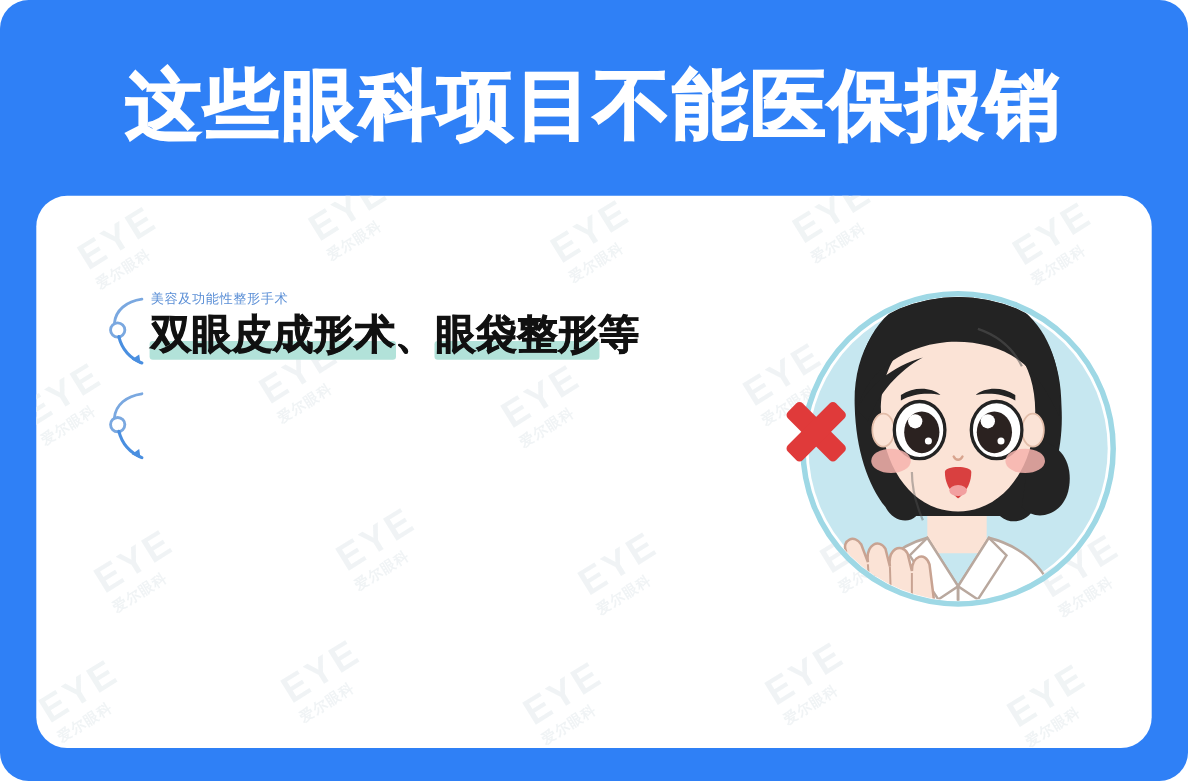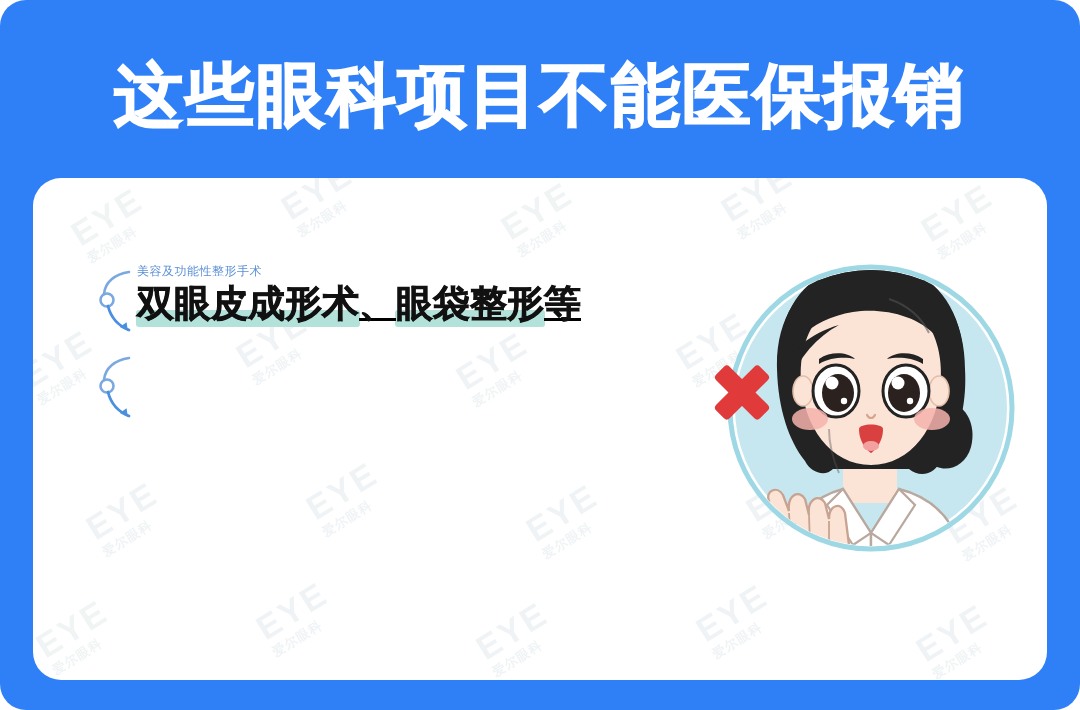--- a/index.html
+++ b/index.html
@@ -88,21 +88,20 @@
     line-height:1.25;
     font-weight:500;
     letter-spacing:.5px;
     white-space:nowrap;
   }
   .main-row {
     margin-top:4px;
     display:flex;
     align-items:flex-end;
     white-space:nowrap;
-    text-decoration:underline;
   }
   .main-text {
     position:relative;
     font-size:37px;
     font-weight:900;
     color:#111111;
     line-height:1.12;
     letter-spacing:0px;
     white-space:nowrap;
     -webkit-text-stroke:.8px #111111;

